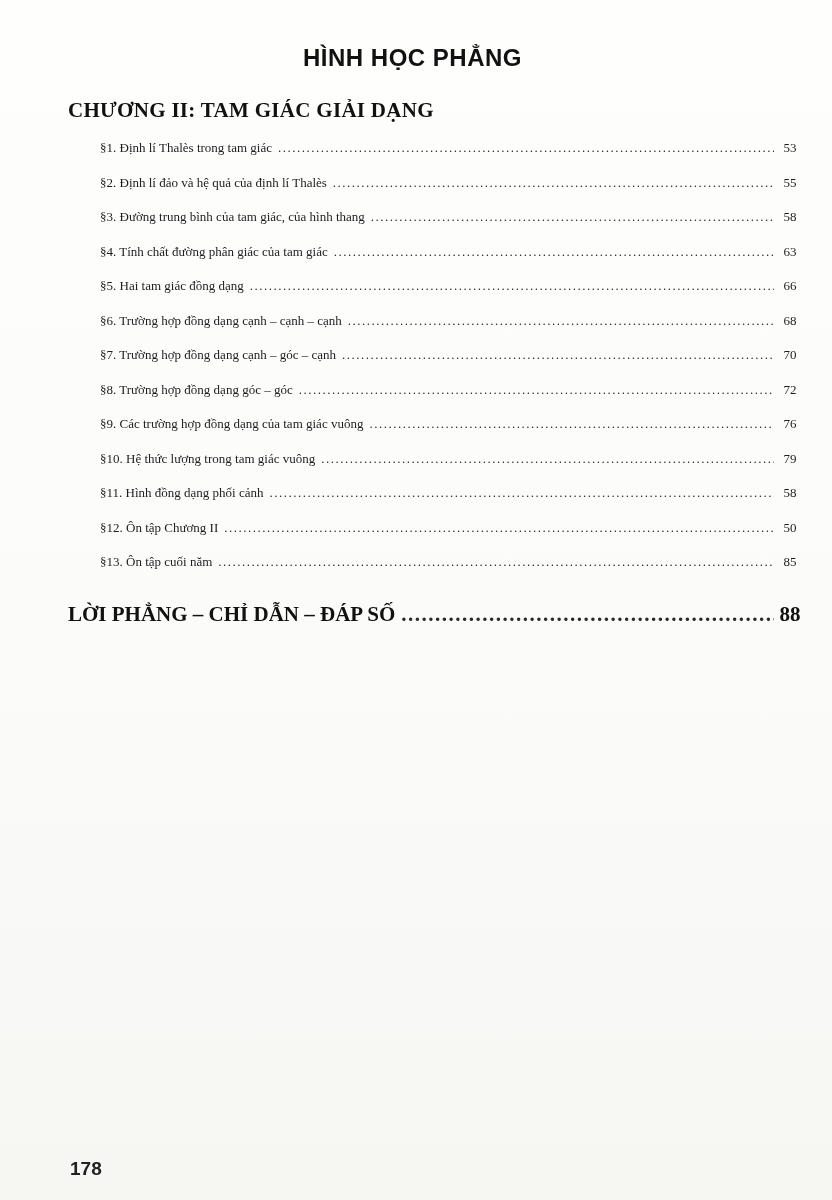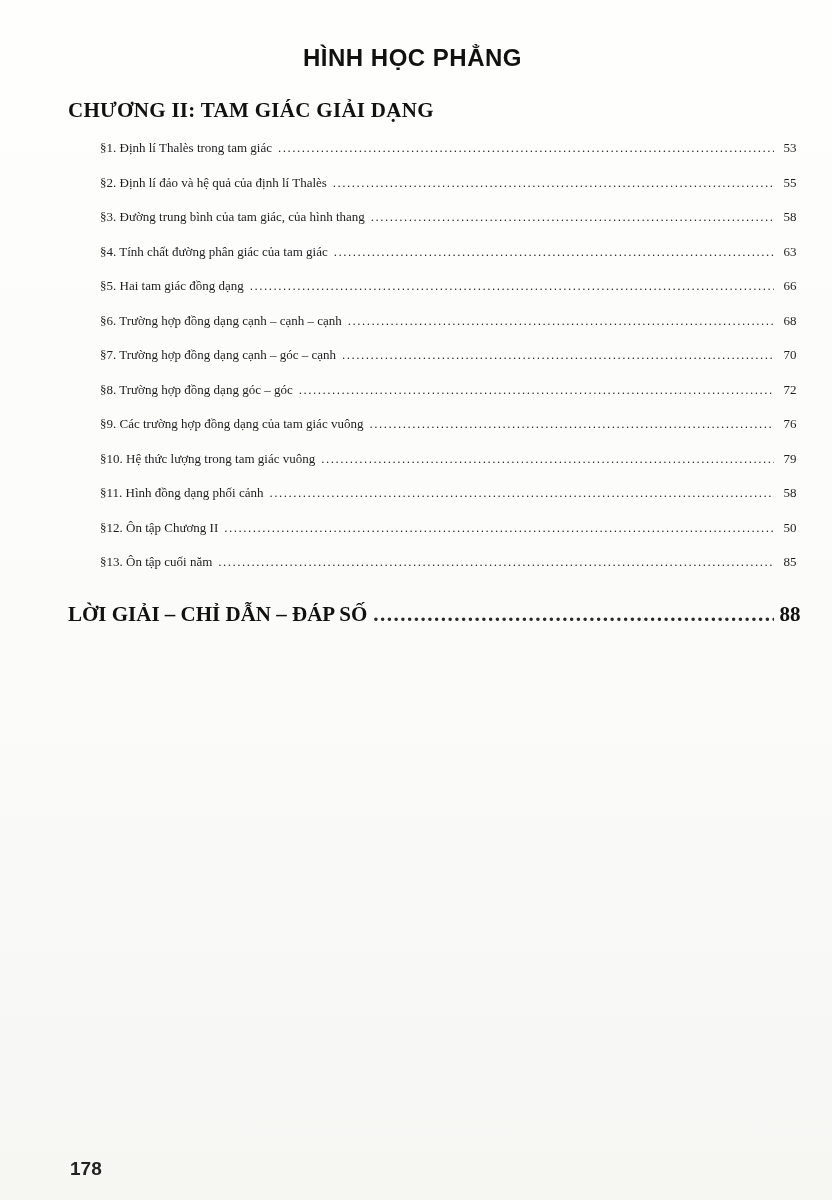--- a/index.html
+++ b/index.html
@@ -176,20 +176,20 @@
 
     <div class="entry">
       <span class="label">§13. Ôn tập cuối năm</span>
       <span class="leader"></span>
       <span class="pagenum">85</span>
     </div>
 
   </div>
 
   <div class="entry answers-entry">
-    <span class="label">LỜI GIẢI – CHỈ DẪN – ĐÁP SỐ</span>
+    <span class="label">LỜI PHẲNG – CHỈ DẪN – ĐÁP SỐ</span>
     <span class="leader"></span>
     <span class="pagenum">88</span>
   </div>
 
   <div class="footer-pagenum">178</div>
 
 </div>
 
 </body></html>

